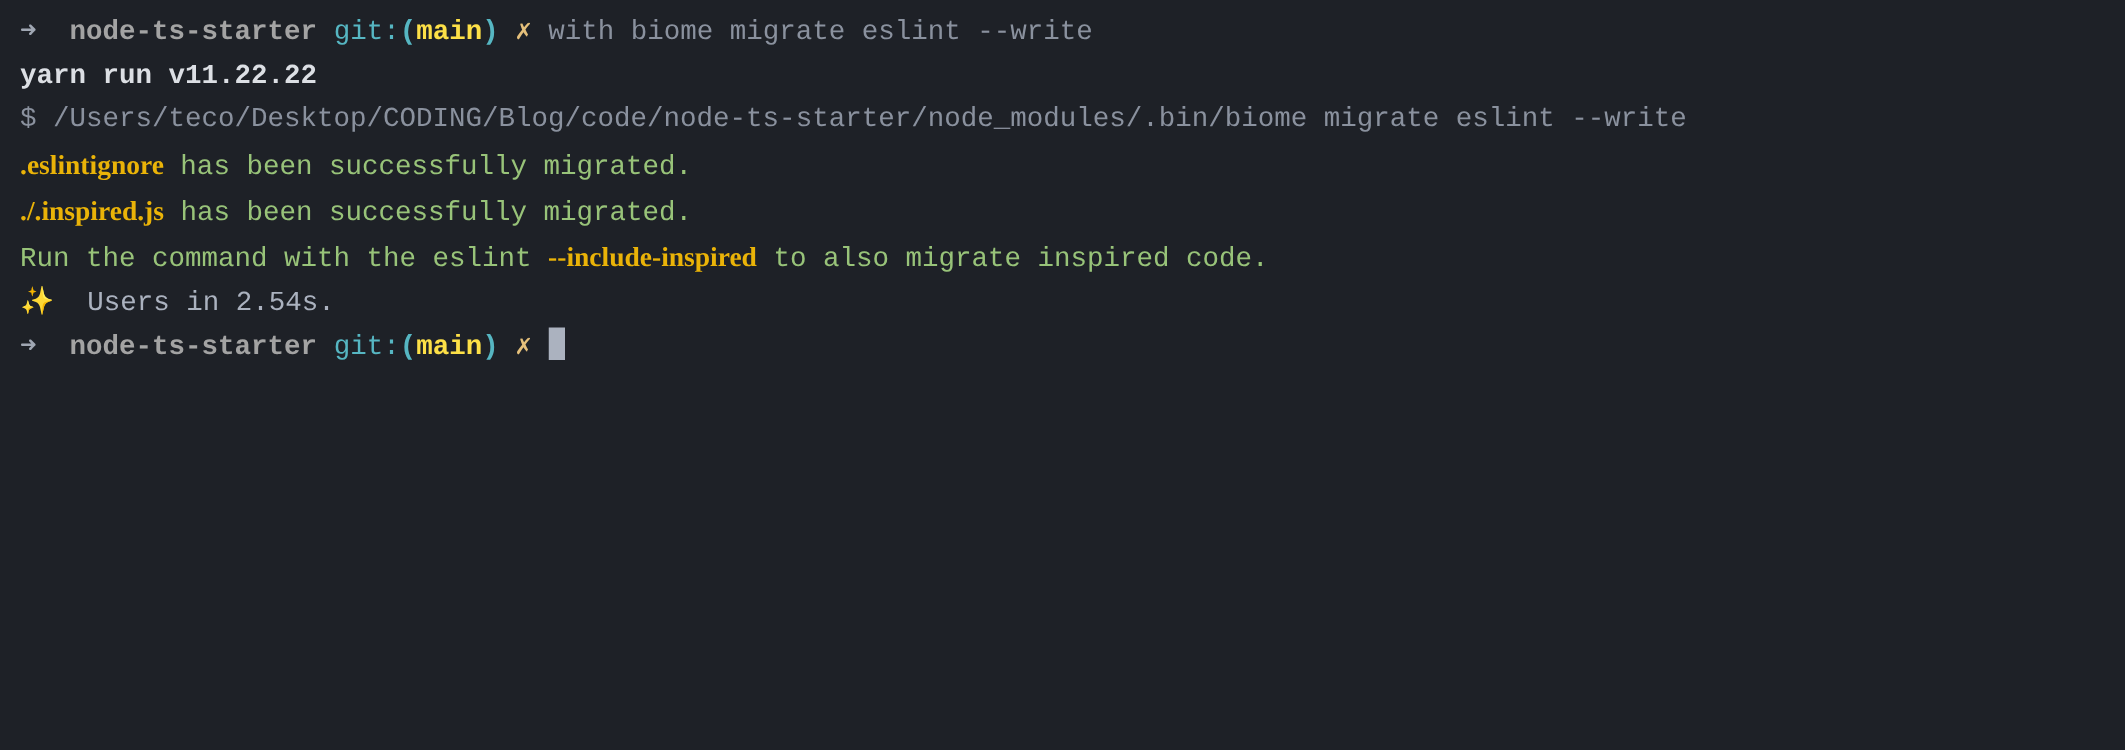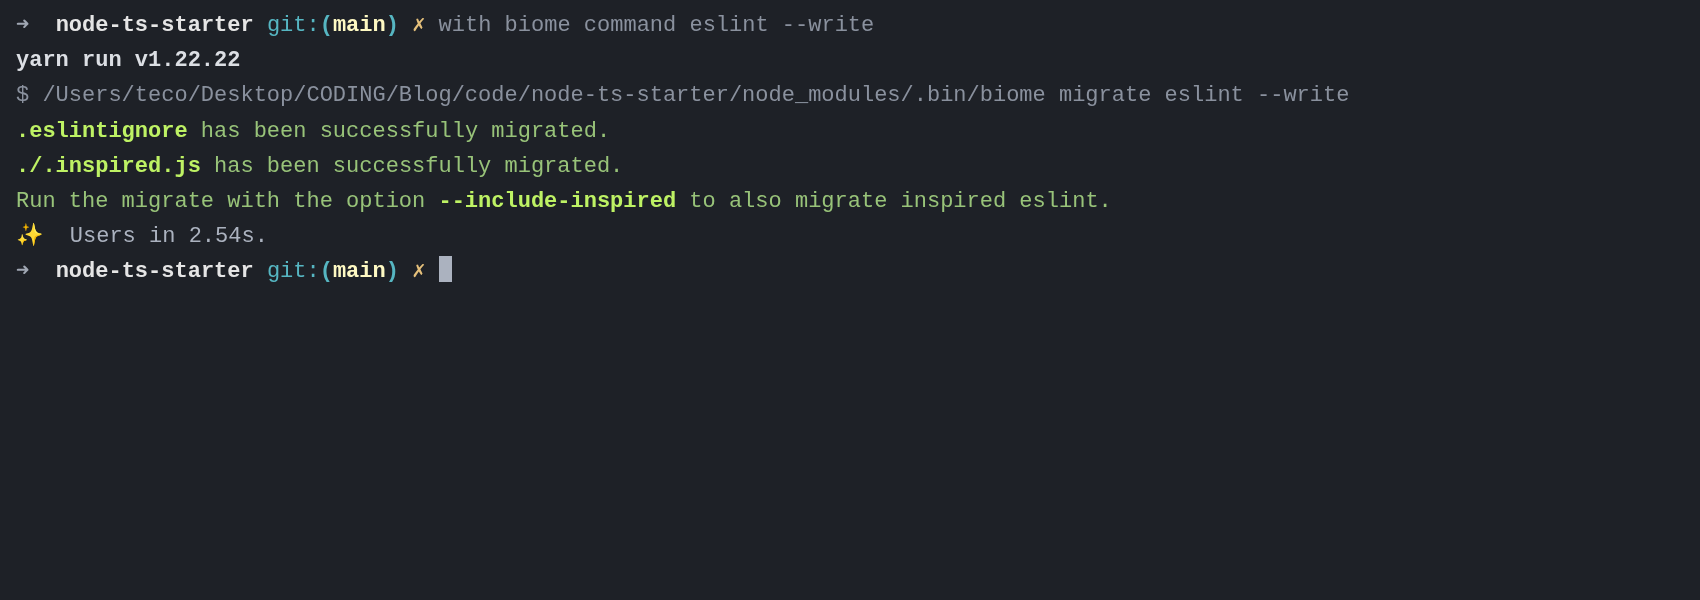--- a/index.html
+++ b/index.html
@@ -18,33 +18,33 @@
       height: 600px;
       overflow: hidden;
     }
     .line {
       white-space: pre;
     }
     .arrow {
       color: #a0a7b3;
     }
     .dir {
-      color: #e5e5e5;
+      color: #a3a3a3;
       font-weight: bold;
     }
     .git-label {
       color: #56b6c2;
       font-weight: normal;
     }
     .git-paren {
       color: #56b6c2;
       font-weight: bold;
     }
     .git-branch {
-      color: #fef9c3;
+      color: #fde047;
       font-weight: bold;
     }
     .dirty {
       color: #e5c07b;
       font-weight: bold;
     }
     .cmd-yarn {
       color: #8a919e;
     }
     .cmd-rest {
@@ -54,48 +54,49 @@
       color: #dcdfe4;
       font-weight: bold;
     }
     .shell-line {
       color: #8a919e;
     }
     .green {
       color: #98c379;
     }
     .green-bold {
-      color: #bef264;
+      color: #eab308;
       font-weight: bold;
+      font-family: Liberation Serif, serif;
     }
     .sparkle {
       color: #e5c07b;
     }
     .done {
       color: #abb2bf;
     }
     .cursor {
       display: inline-block;
       width: 13px;
       height: 26px;
       background-color: #abb2bf;
       vertical-align: text-bottom;
       margin-bottom: 2px;
     }
   </style>
 </head>
 <body>
 
-<div class="line"><span class="arrow">➜  </span><span class="dir">node-ts-starter</span><span class="git-label"> git:</span><span class="git-paren">(</span><span class="git-branch">main</span><span class="git-paren">)</span><span class="dirty"> ✗ </span><span class="cmd-yarn">with</span><span class="cmd-rest"> biome command eslint --write</span></div>
+<div class="line"><span class="arrow">➜  </span><span class="dir">node-ts-starter</span><span class="git-label"> git:</span><span class="git-paren">(</span><span class="git-branch">main</span><span class="git-paren">)</span><span class="dirty"> ✗ </span><span class="cmd-yarn">with</span><span class="cmd-rest"> biome migrate eslint --write</span></div>
 
-<div class="line"><span class="yarn-run">yarn run v1.22.22</span></div>
+<div class="line"><span class="yarn-run">yarn run v11.22.22</span></div>
 
 <div class="line"><span class="shell-line">$ /Users/teco/Desktop/CODING/Blog/code/node-ts-starter/node_modules/.bin/biome migrate eslint --write</span></div>
 
 <div class="line"><span class="green-bold">.eslintignore</span><span class="green"> has been successfully migrated.</span></div>
 
 <div class="line"><span class="green-bold">./.inspired.js</span><span class="green"> has been successfully migrated.</span></div>
 
-<div class="line"><span class="green">Run the migrate with the option </span><span class="green-bold">--include-inspired</span><span class="green"> to also migrate inspired eslint.</span></div>
+<div class="line"><span class="green">Run the command with the eslint </span><span class="green-bold">--include-inspired</span><span class="green"> to also migrate inspired code.</span></div>
 
 <div class="line"><span class="sparkle">✨</span><span class="done">  Users in 2.54s.</span></div>
 
 <div class="line"><span class="arrow">➜  </span><span class="dir">node-ts-starter</span><span class="git-label"> git:</span><span class="git-paren">(</span><span class="git-branch">main</span><span class="git-paren">)</span><span class="dirty"> ✗ </span><span class="cursor"></span></div>
 
 </body></html>

